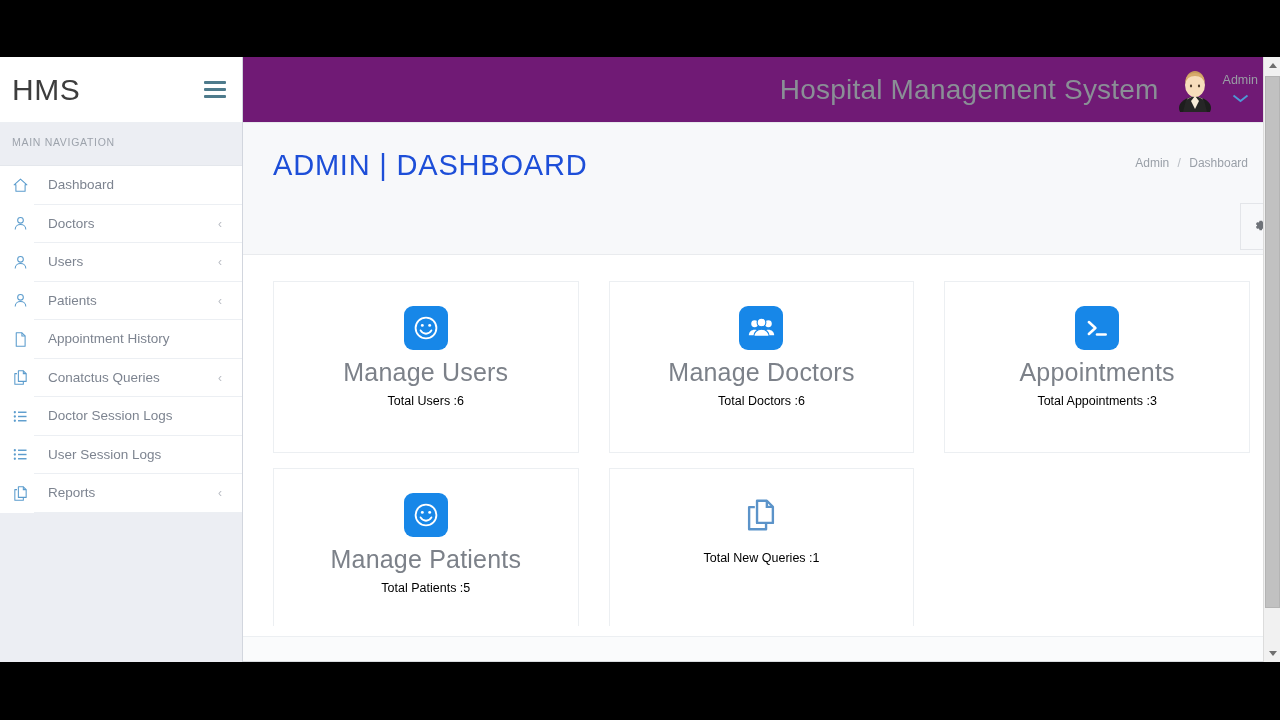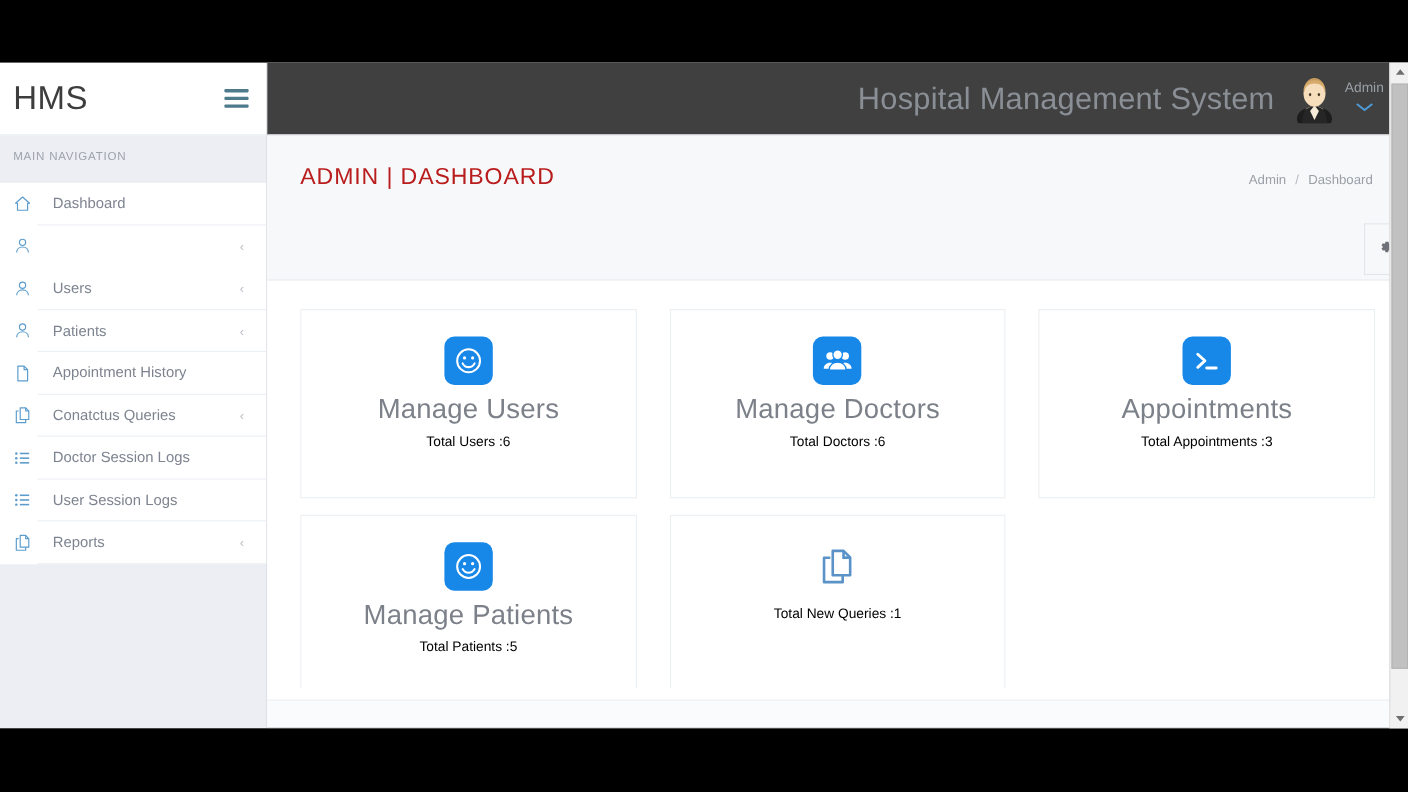--- a/index.html
+++ b/index.html
@@ -99,21 +99,21 @@
 
   
   .content-wrap {
     flex: 1; display: flex; flex-direction: column;
     min-width: 0; height: 100%;
     background: #fff;
   }
 
   .topbar {
     height: 66px; flex: 0 0 66px;
-    background: #404040;
+    background: #701a75;
     border-bottom: 1px solid #e7e9ed;
     display: flex; align-items: center; justify-content: flex-end;
     padding-right: 22px;
   }
   .app-title {
     font-size: 28px; font-weight: 300; color: #8a8f96;
     letter-spacing: 0.2px;
     margin-right: 14px;
   }
   .user-box { display: flex; align-items: center; cursor: pointer; }
@@ -127,21 +127,21 @@
 
   .page-head {
     background: #f7f8fa;
     border-bottom: 1px solid #e9ebee;
     padding: 26px 30px 22px 30px;
     position: relative;
     flex: 0 0 auto;
     min-height: 132px;
   }
   .page-title {
-    font-size: 21px; font-weight: 300; color: #b91c1c;
+    font-size: 29px; font-weight: 300; color: #1d4ed8;
     letter-spacing: 0.8px;
   }
   .breadcrumb {
     position: absolute; right: 32px; top: 33px;
     font-size: 12px; color: #9aa0a8;
   }
   .breadcrumb .sep { margin: 0 5px; color: #b6bbc2; }
 
   .gearbtn {
     position: absolute; right: 0px; top: 80px;
@@ -255,20 +255,21 @@
           </span>
           <span class="nav-label">Dashboard</span>
         </li>
         <li class="nav-item">
           <span class="nav-ico">
             <svg width="17" height="17" viewBox="0 0 24 24">
               <circle cx="12" cy="7.5" r="4" fill="none" stroke="#5b9ccd" stroke-width="1.5"></circle>
               <path d="M4.5 20.5c0-4.2 3.4-7 7.5-7s7.5 2.8 7.5 7" fill="none" stroke="#5b9ccd" stroke-width="1.5"></path>
             </svg>
           </span>
+          <span class="nav-label">Doctors</span>
           <span class="nav-arrow">‹</span>
         </li>
         <li class="nav-item">
           <span class="nav-ico">
             <svg width="17" height="17" viewBox="0 0 24 24">
               <circle cx="12" cy="7.5" r="4" fill="none" stroke="#5b9ccd" stroke-width="1.5"></circle>
               <path d="M4.5 20.5c0-4.2 3.4-7 7.5-7s7.5 2.8 7.5 7" fill="none" stroke="#5b9ccd" stroke-width="1.5"></path>
             </svg>
           </span>
           <span class="nav-label">Users</span>

